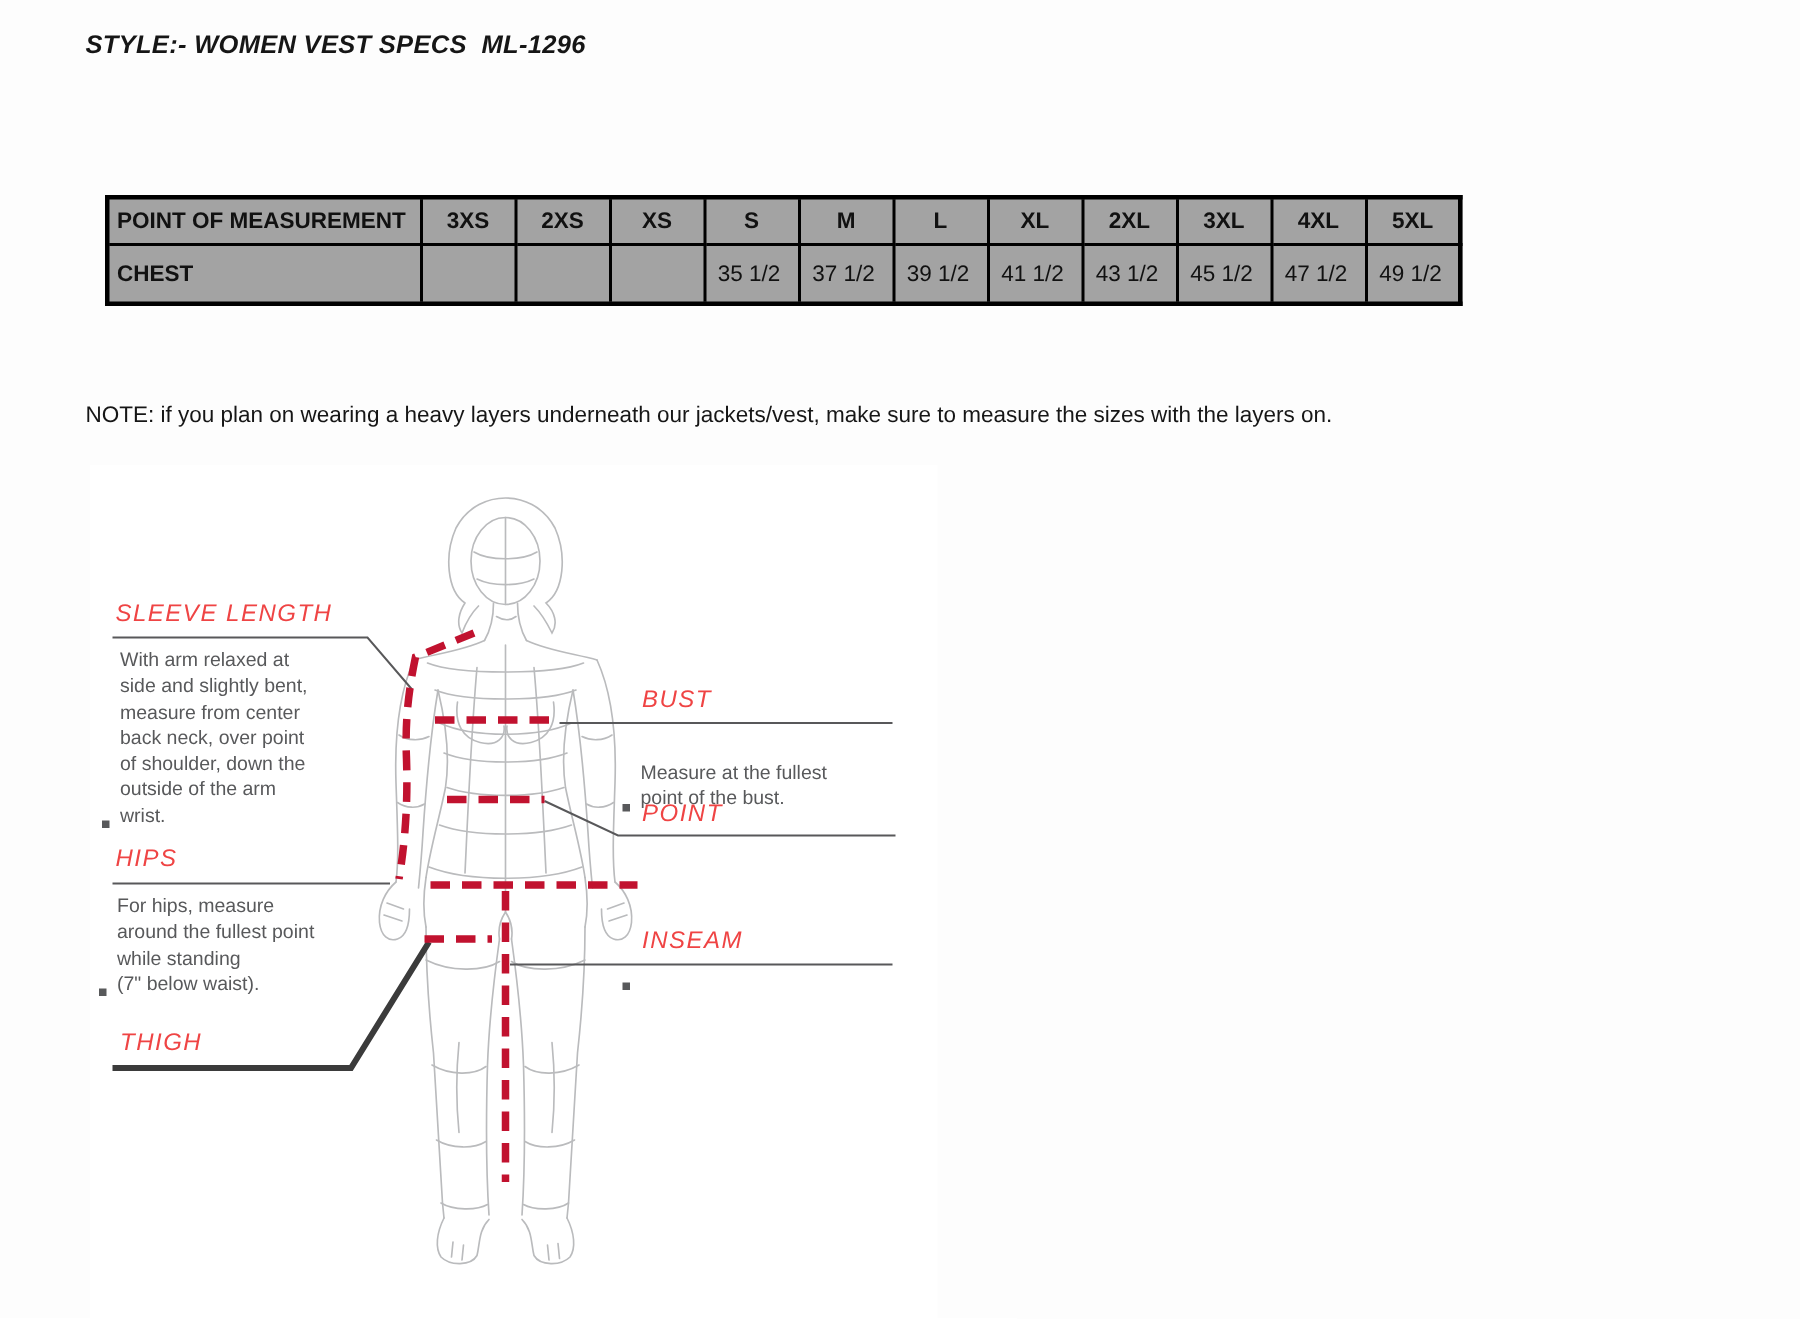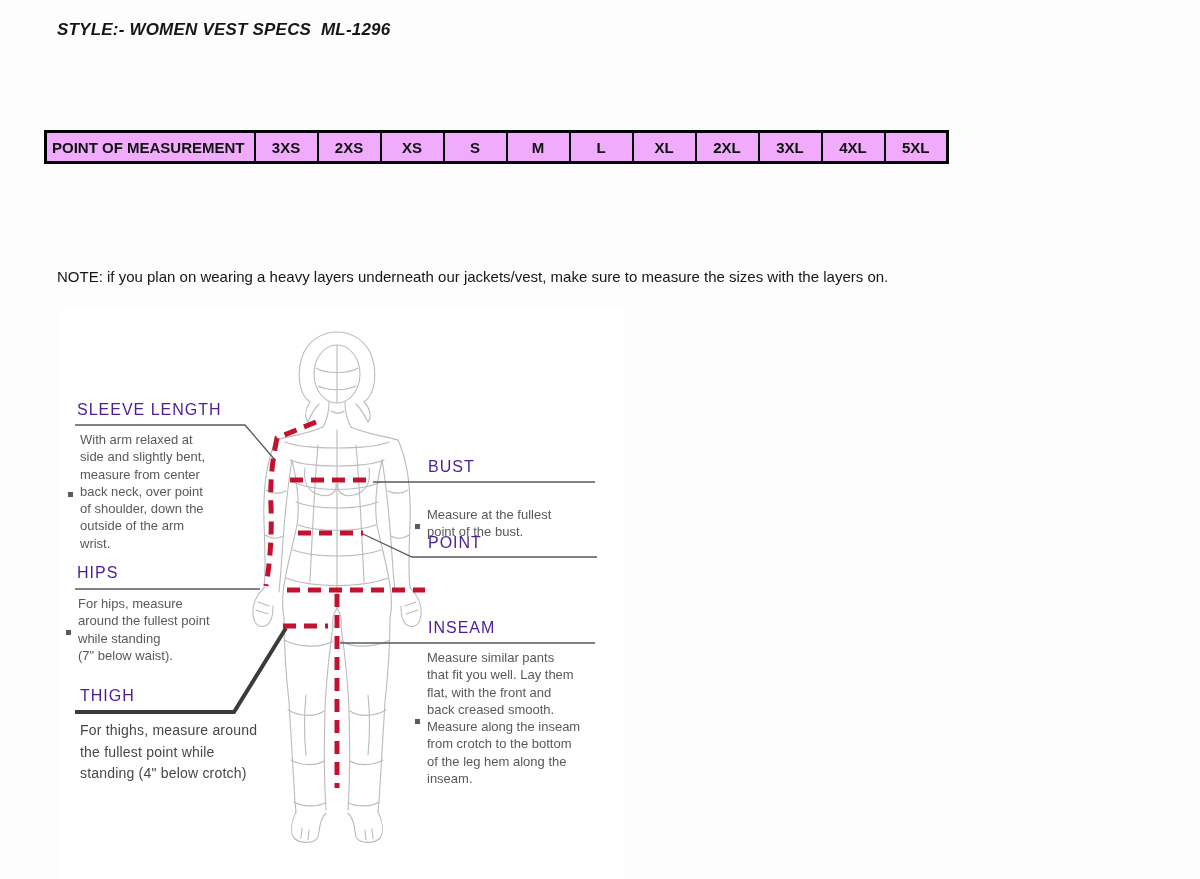--- a/index.html
+++ b/index.html
@@ -2,35 +2,35 @@
 <html><head>
 <meta charset="utf-8">
 <style>
   html,body{margin:0;padding:0;background:#fff;}
   .page{position:relative;width:1200px;height:879px;background:#fdfdfd;overflow:hidden;
         font-family:"Liberation Sans",sans-serif;color:#111;}
   .title{position:absolute;left:57px;top:20px;font-size:17px;font-weight:bold;
          color:#161616;white-space:pre;letter-spacing:.2px;font-style:italic;}
   .note{position:absolute;left:57px;top:268px;font-size:15px;font-weight:normal;color:#161616;}
 
-  table.size-table{position:absolute;left:44px;top:130px;border-collapse:collapse;
-         border:3px solid #000;table-layout:fixed;background:#f0abfc;}
+  table.size-table{position:absolute;left:70px;top:130px;border-collapse:collapse;
+         border:3px solid #000;table-layout:fixed;background:#a3a3a3;}
   table.size-table th,table.size-table td{border:2px solid #000;font-size:15px;
          overflow:hidden;white-space:nowrap;}
   table.size-table thead tr{height:31px;}
   table.size-table tbody tr{height:40px;}
   th.c-first{text-align:left;padding-left:5px;font-weight:bold;}
   th.c-size{text-align:center;font-weight:bold;}
   td.row-label{text-align:left;padding-left:5px;font-weight:bold;}
   td.cell-val{text-align:left;padding-left:8px;font-weight:normal;}
 
   .guide{position:absolute;left:60px;top:310px;width:565px;height:569px;background:#fff;}
   .guide svg{position:absolute;left:0;top:0;}
-  .g-head{position:absolute;font-size:16px;letter-spacing:1px;color:#4c1d95;white-space:pre;}
-  .g-body{position:absolute;display:flex;align-items:center;color:#58595b;}
+  .g-head{position:absolute;font-size:16px;letter-spacing:1px;color:#ef4444;white-space:pre;font-style:italic;}
+  .g-body{position:absolute;display:flex;align-items:flex-end;color:#58595b;}
   .g-body .txt{font-size:13px;line-height:17.3px;white-space:pre-line;}
   .bullet{flex:0 0 auto;width:5px;height:5px;background:#58595b;margin:6px 7px 0 0;}
   .g-body.thigh-body .txt{font-size:14px;line-height:21.5px;color:#474747;letter-spacing:.2px;}
 </style>
 </head>
 <body>
 
 <div class="page">
 
   <div class="title">STYLE:- WOMEN VEST SPECS  ML-1296</div>
@@ -60,20 +60,34 @@
         <th class="c-size">M</th>
         <th class="c-size">L</th>
         <th class="c-size">XL</th>
         <th class="c-size">2XL</th>
         <th class="c-size">3XL</th>
         <th class="c-size">4XL</th>
         <th class="c-size">5XL</th>
       </tr>
     </thead>
     <tbody>
+      <tr>
+        <td class="row-label">CHEST</td>
+        <td class="cell-val"></td>
+        <td class="cell-val"></td>
+        <td class="cell-val"></td>
+        <td class="cell-val">35 1/2</td>
+        <td class="cell-val">37 1/2</td>
+        <td class="cell-val">39 1/2</td>
+        <td class="cell-val">41 1/2</td>
+        <td class="cell-val">43 1/2</td>
+        <td class="cell-val">45 1/2</td>
+        <td class="cell-val">47 1/2</td>
+        <td class="cell-val">49 1/2</td>
+      </tr>
     </tbody>
   </table>
 
   <div class="note">NOTE: if you plan on wearing a heavy layers underneath our jackets/vest, make sure to measure the sizes with the layers on.</div>
 
   <div class="guide">
     <svg width="565" height="569" viewBox="0 0 565 569">
 
       <g fill="none" stroke="#babbbd" stroke-width="1.1" stroke-linecap="round">
 
@@ -150,42 +164,29 @@
     <div class="g-head" style="left:17px;top:254px">HIPS</div>
     <div class="g-body" style="left:6px;top:285px;width:185px">
       <span class="bullet"></span>
       <span class="txt">For hips, measure
 around the fullest point
 while standing
 (7" below waist).</span>
     </div>
 
     <div class="g-head" style="left:20px;top:377px">THIGH</div>
-    <div class="g-body thigh-body" style="left:20px;top:410px;width:195px">
-      <span class="txt">For thighs, measure around
-the fullest point while
-standing (4" below crotch)</span>
-    </div>
 
     <div class="g-head" style="left:368px;top:148px">BUST</div>
     <div class="g-body" style="left:355px;top:196px;width:185px">
       <span class="bullet"></span>
       <span class="txt">Measure at the fullest
 point of the bust.</span>
     </div>
 
     <div class="g-head" style="left:368px;top:224px">POINT</div>
 
     <div class="g-head" style="left:368px;top:309px">INSEAM</div>
     <div class="g-body" style="left:355px;top:339px;width:195px">
       <span class="bullet"></span>
-      <span class="txt">Measure similar pants
-that fit you well. Lay them
-flat, with the front and
-back creased smooth.
-Measure along the inseam
-from crotch to the bottom
-of the leg hem along the
-inseam.</span>
     </div>
   </div>
 
 </div>
 
 </body></html>

